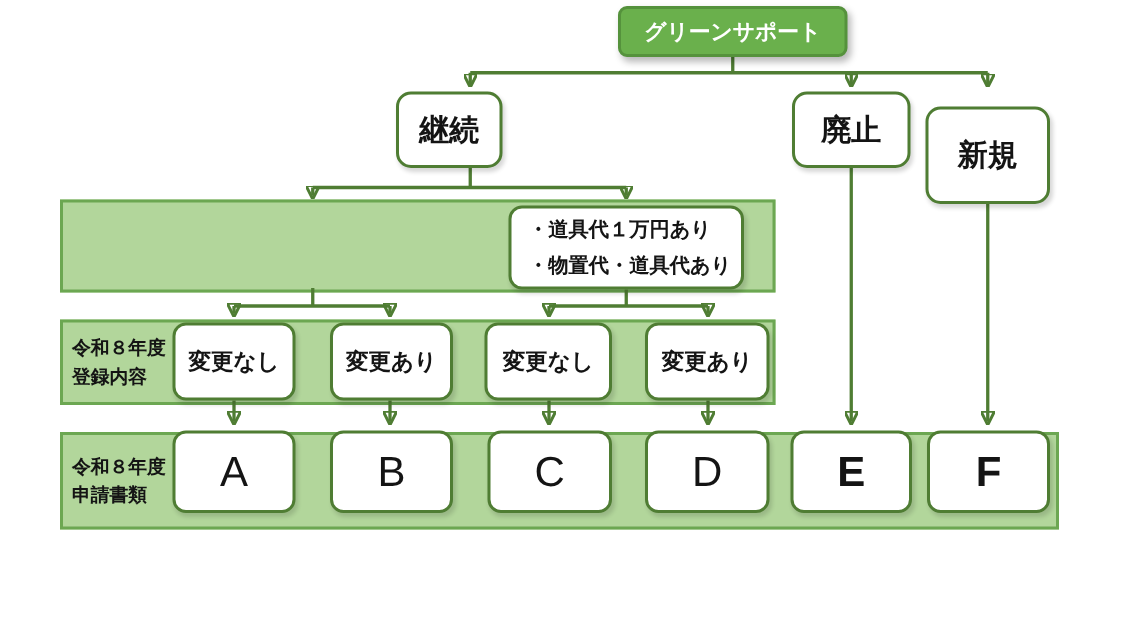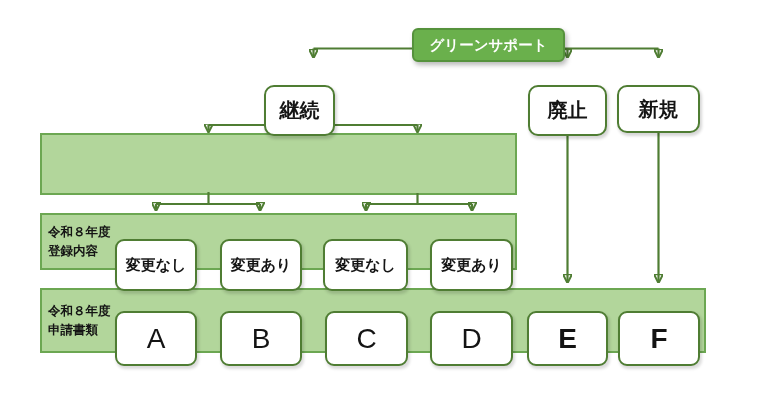--- a/index.html
+++ b/index.html
@@ -15,21 +15,21 @@
     background:var(--band-fill);border:2px solid var(--band-border);
   }
   .band-label{
     position:absolute;z-index:3;display:flex;align-items:center;
     font-size:12.5px;font-weight:700;color:var(--text-dark);
     white-space:pre-line;line-height:1.45;
   }
   .node{
     position:absolute;box-sizing:border-box;z-index:3;
     display:flex;align-items:center;justify-content:center;
-    color:var(--text-dark);text-align:center;margin-top:24px;
+    color:var(--text-dark);text-align:center;
   }
   .root-node{
     background:var(--accent-green);border:2px solid var(--accent-green-border);
     border-radius:6px;color:var(--text-white);font-weight:700;font-size:14.5px;
     box-shadow:2px 3px 5px rgba(0,0,0,.28);
   }
   .branch{
     background:var(--box-fill);border:2.5px solid var(--connector-green);
     border-radius:10px;font-size:20px;font-weight:700;
     box-shadow:1.5px 2.5px 3px rgba(0,0,0,.16);
@@ -93,22 +93,26 @@
     <line x1="472" y1="267" x2="472" y2="281" marker-end="url(#ah)"></line>
 
     <line x1="567.5" y1="112" x2="567.5" y2="281" marker-end="url(#ah)"></line>
     <line x1="658.5" y1="112" x2="658.5" y2="281" marker-end="url(#ah)"></line>
   </svg>
 
   <div class="node root-node" style="left:412px;top:4px;width:153px;height:34px;">グリーンサポート</div>
 
   <div class="node branch" style="left:264px;top:61px;width:71px;height:51px;">継続</div>
   <div class="node branch" style="left:528px;top:61px;width:79px;height:51px;">廃止</div>
-  <div class="node branch" style="left:617px;top:61px;width:83px;height:48px;">新規</div>
+  <div class="node branch" style="left:617px;top:71px;width:83px;height:65px;">新規</div>
 
+  <div class="node wbox r7box" style="left:339px;top:137px;width:157px;height:56px;">
+    <span>・道具代１万円あり</span>
+    <span>・物置代・道具代あり</span>
+  </div>
 
   <div class="node wbox regbox" style="left:115px;top:215px;width:82px;height:52px;">変更なし</div>
   <div class="node wbox regbox" style="left:220px;top:215px;width:82px;height:52px;">変更あり</div>
   <div class="node wbox regbox" style="left:323px;top:215px;width:85px;height:52px;">変更なし</div>
   <div class="node wbox regbox" style="left:430px;top:215px;width:83px;height:52px;">変更あり</div>
 
   <div class="node wbox docbox" style="left:115px;top:287px;width:82px;height:55px;">A</div>
   <div class="node wbox docbox" style="left:220px;top:287px;width:82px;height:55px;">B</div>
   <div class="node wbox docbox" style="left:325px;top:287px;width:83px;height:55px;">C</div>
   <div class="node wbox docbox" style="left:430px;top:287px;width:83px;height:55px;">D</div>

